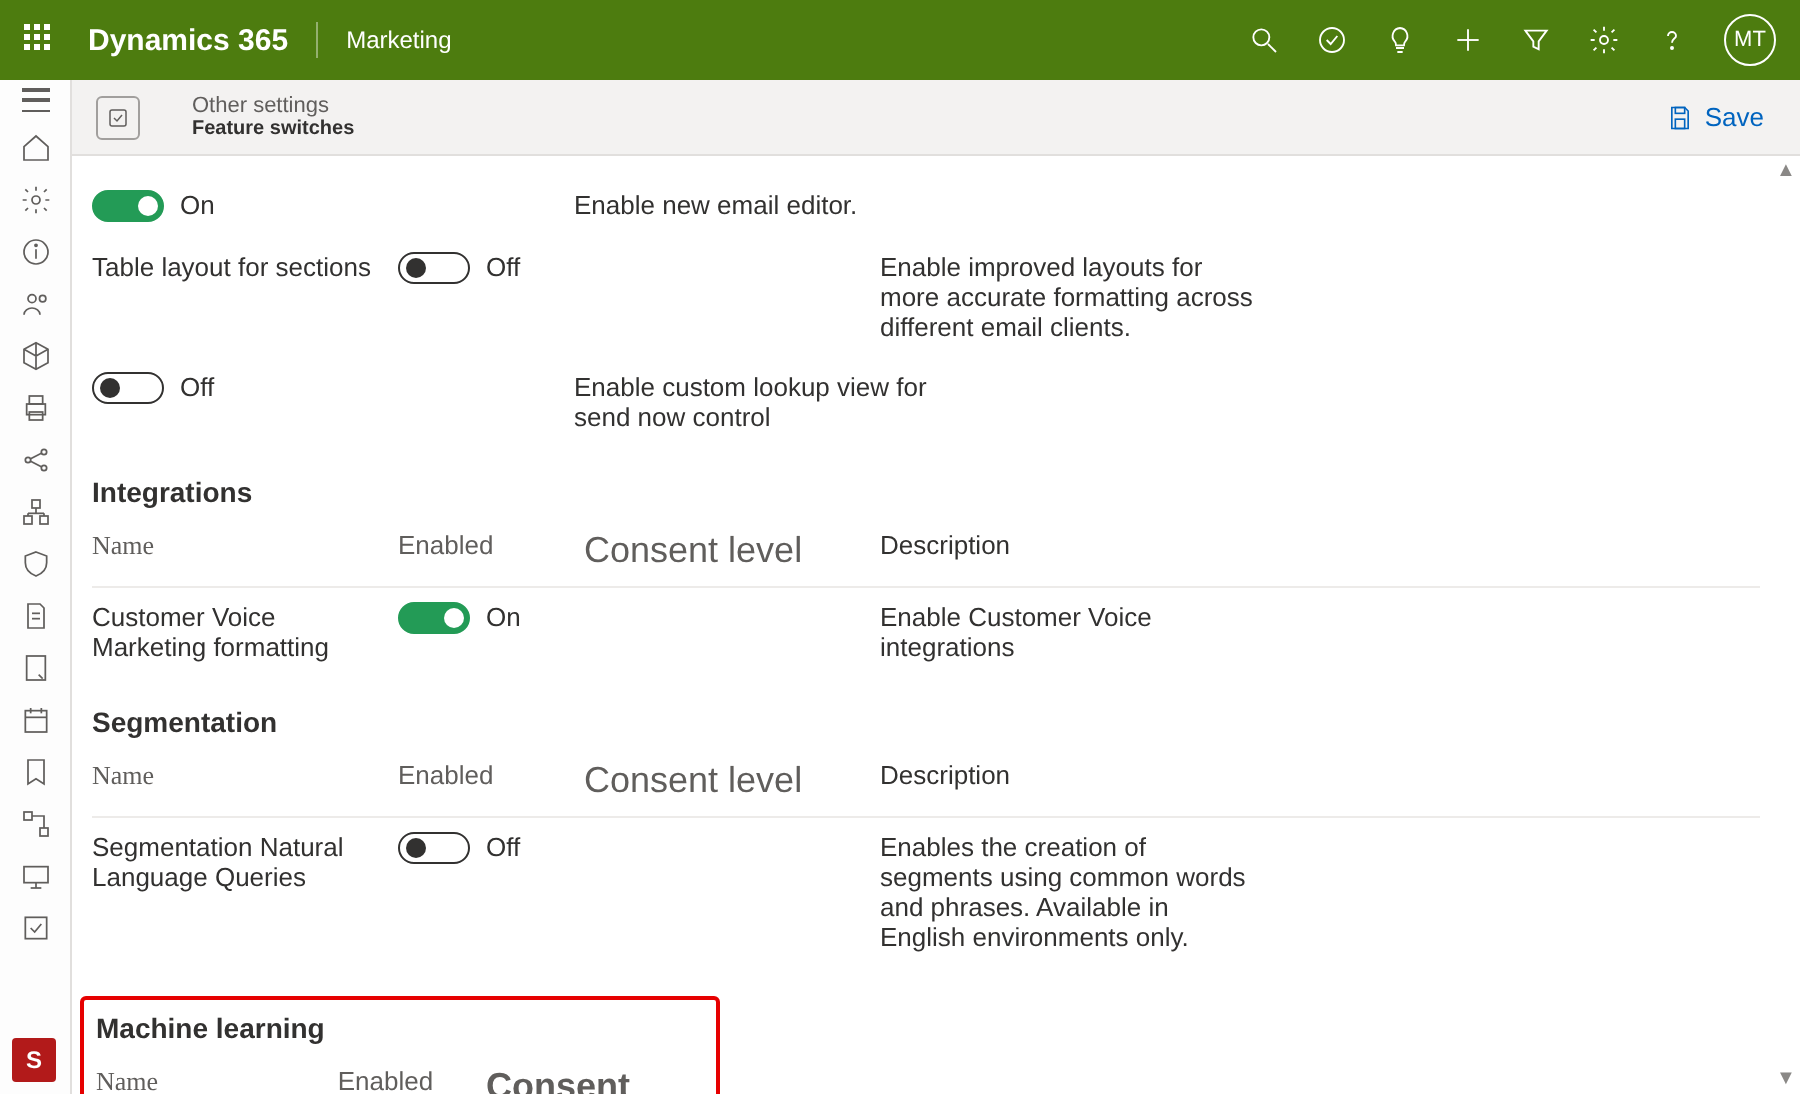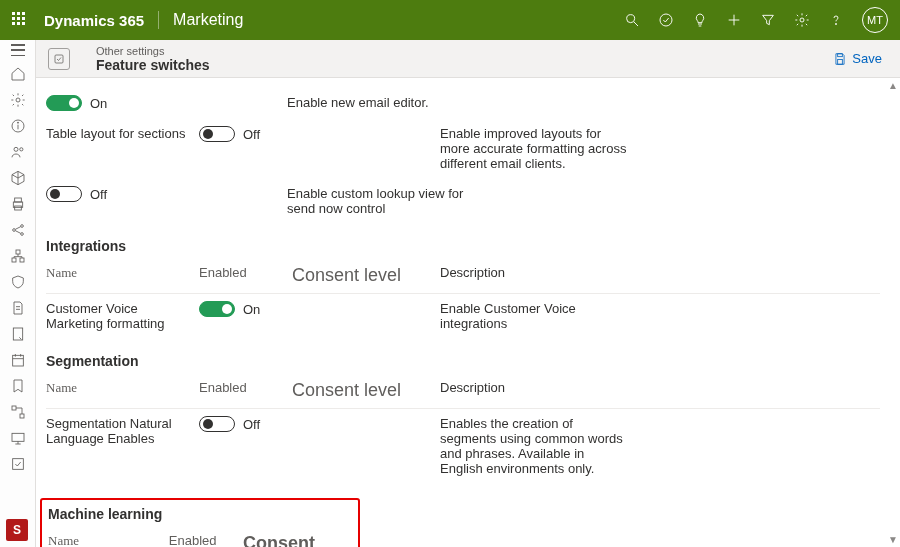--- a/index.html
+++ b/index.html
@@ -23,50 +23,50 @@
     padding: 0 12px;
   }
   .waffle {
     width:16px; height:16px;
     display:grid; grid-template-columns:repeat(3,3px); grid-template-rows:repeat(3,3px);
     gap:2px; cursor:pointer;
   }
   .waffle span{background:#fff;}
   .brand { margin-left:16px; font-size:15px; font-weight:600; }
   .divider-v { width:1px; height:18px; background:rgba(255,255,255,0.4); margin:0 14px;}
-  .module { font-size:16px; }
+  .module { font-size:12px; }
   .topbar-spacer{flex:1;}
   .topbar-icons{display:flex; align-items:center; gap:18px;}
   .top-icn{width:16px;height:16px;cursor:pointer;fill:none;stroke:#fff;stroke-width:1.4;}
   .avatar{width:26px;height:26px;border:1px solid #fff;border-radius:50%;display:flex;align-items:center;justify-content:center;font-size:11px;cursor:pointer;}
   
   .shell{display:flex; height:507px;}
   .leftnav{width:36px;background:#fdfdfd;border-right:1px solid #e1dfdd;display:flex;flex-direction:column;align-items:center;padding-top:4px;gap:10px;position:relative;}
   .leftnav .nav-icn{width:16px;height:16px;stroke:#605e5c;fill:none;stroke-width:1.3;cursor:pointer;}
   .leftnav .hamburger{width:14px;height:12px;display:flex;flex-direction:column;justify-content:space-between;cursor:pointer;}
   .leftnav .hamburger span{height:1.5px;background:#605e5c;}
   .s-badge{position:absolute;bottom:6px;left:6px;width:22px;height:22px;background:#b21a1a;color:#fff;font-weight:600;font-size:12px;display:flex;align-items:center;justify-content:center;border-radius:2px;}
   .main{flex:1;display:flex;flex-direction:column;position:relative;}
   .header-strip{height:38px;background:#f3f2f1;border-bottom:1px solid #e1dfdd;display:flex;align-items:center;padding:0 12px;}
   .header-left{display:flex;align-items:center;gap:26px;}
   .hdr-icn-box{width:22px;height:22px;border:1px solid #a19f9d;border-radius:3px;display:flex;align-items:center;justify-content:center;}
   .hdr-icn-box svg{width:12px;height:12px;stroke:#605e5c;fill:none;stroke-width:1.5;}
   .hdr-txt .subtitle{font-size:11px;color:#605e5c;}
-  .hdr-txt .title{font-size:14px;font-weight:600;color:#323130;}
+  .hdr-txt .title{font-size:10px;font-weight:600;color:#323130;}
   .header-spacer{flex:1;}
   .save-btn{display:flex;align-items:center;gap:5px;color:#0064bf;font-size:13px;cursor:pointer;padding:4px 6px;}
   .save-btn svg{width:14px;height:14px;stroke:#0064bf;fill:none;stroke-width:1.4;}
   .content-scroll{flex:1;overflow-y:auto;padding:10px 20px 30px 10px;position:relative;}
   .scrollbar-fake{position:absolute;right:0;top:0;width:14px;height:100%;display:flex;flex-direction:column;align-items:center;}
   .scrollbar-fake .arrow{font-size:10px;color:#8a8886;padding:2px 0;cursor:pointer;}
   .row{display:flex;align-items:flex-start;padding:7px 0;gap:8px;border-bottom:1px solid transparent;}
   .row.headerrow{color:#605e5c;font-size:12px;border-bottom:1px solid #edebe9;}
   .col-name{width:145px;font-size:13px;color:#323130;}
   .headerrow .col-name{color:#605e5c;font-family:Liberation Serif, serif;}
-  .col-enabled{width:85px;display:flex;align-items:center;gap:8px;font-size:13px;}
+  .col-enabled{width:85px;display:flex;align-items:flex-start;gap:8px;font-size:13px;}
   .col-consent{width:140px;font-size:18px;}
   .col-desc{flex:1;font-size:13px;color:#323130;max-width:190px;}
   .section-title{font-weight:600;font-size:14px;margin:14px 0 4px 0;}
   .toggle{width:36px;height:16px;border:1px solid #323130;border-radius:10px;position:relative;cursor:pointer;background:#fff;}
   .toggle .knob{width:10px;height:10px;background:#323130;border-radius:50%;position:absolute;top:2px;left:3px;}
   .toggle.on{background:#239b56;border-color:#239b56;}
   .toggle.on .knob{background:#fff;left:22px;}
   .toggle-label{font-size:13px;}
   .red-box{border:2px solid #e60000;border-radius:3px;padding:6px 6px 10px 6px;margin-top:14px;margin-left:-6px;width:320px;}
   .red-box .section-title{margin-top:0;}
@@ -289,21 +289,21 @@
       </div>
 
       <div class="section-title">Segmentation</div>
       <div class="row headerrow">
         <div class="col-name">Name</div>
         <div class="col-enabled">Enabled</div>
         <div class="col-consent">Consent level</div>
         <div class="col-desc">Description</div>
       </div>
       <div class="row">
-        <div class="col-name">Segmentation Natural Language Enables</div>
+        <div class="col-name">Segmentation Natural Language Queries</div>
         <div class="col-enabled">
           <div class="toggle">
               <div class="knob"></div>
             </div>
           <span class="toggle-label">Off</span>
         </div>
         <div class="col-consent"></div>
         <div class="col-desc">Enables the creation of segments using common words and phrases. Available in English environments only.</div>
       </div>
 

